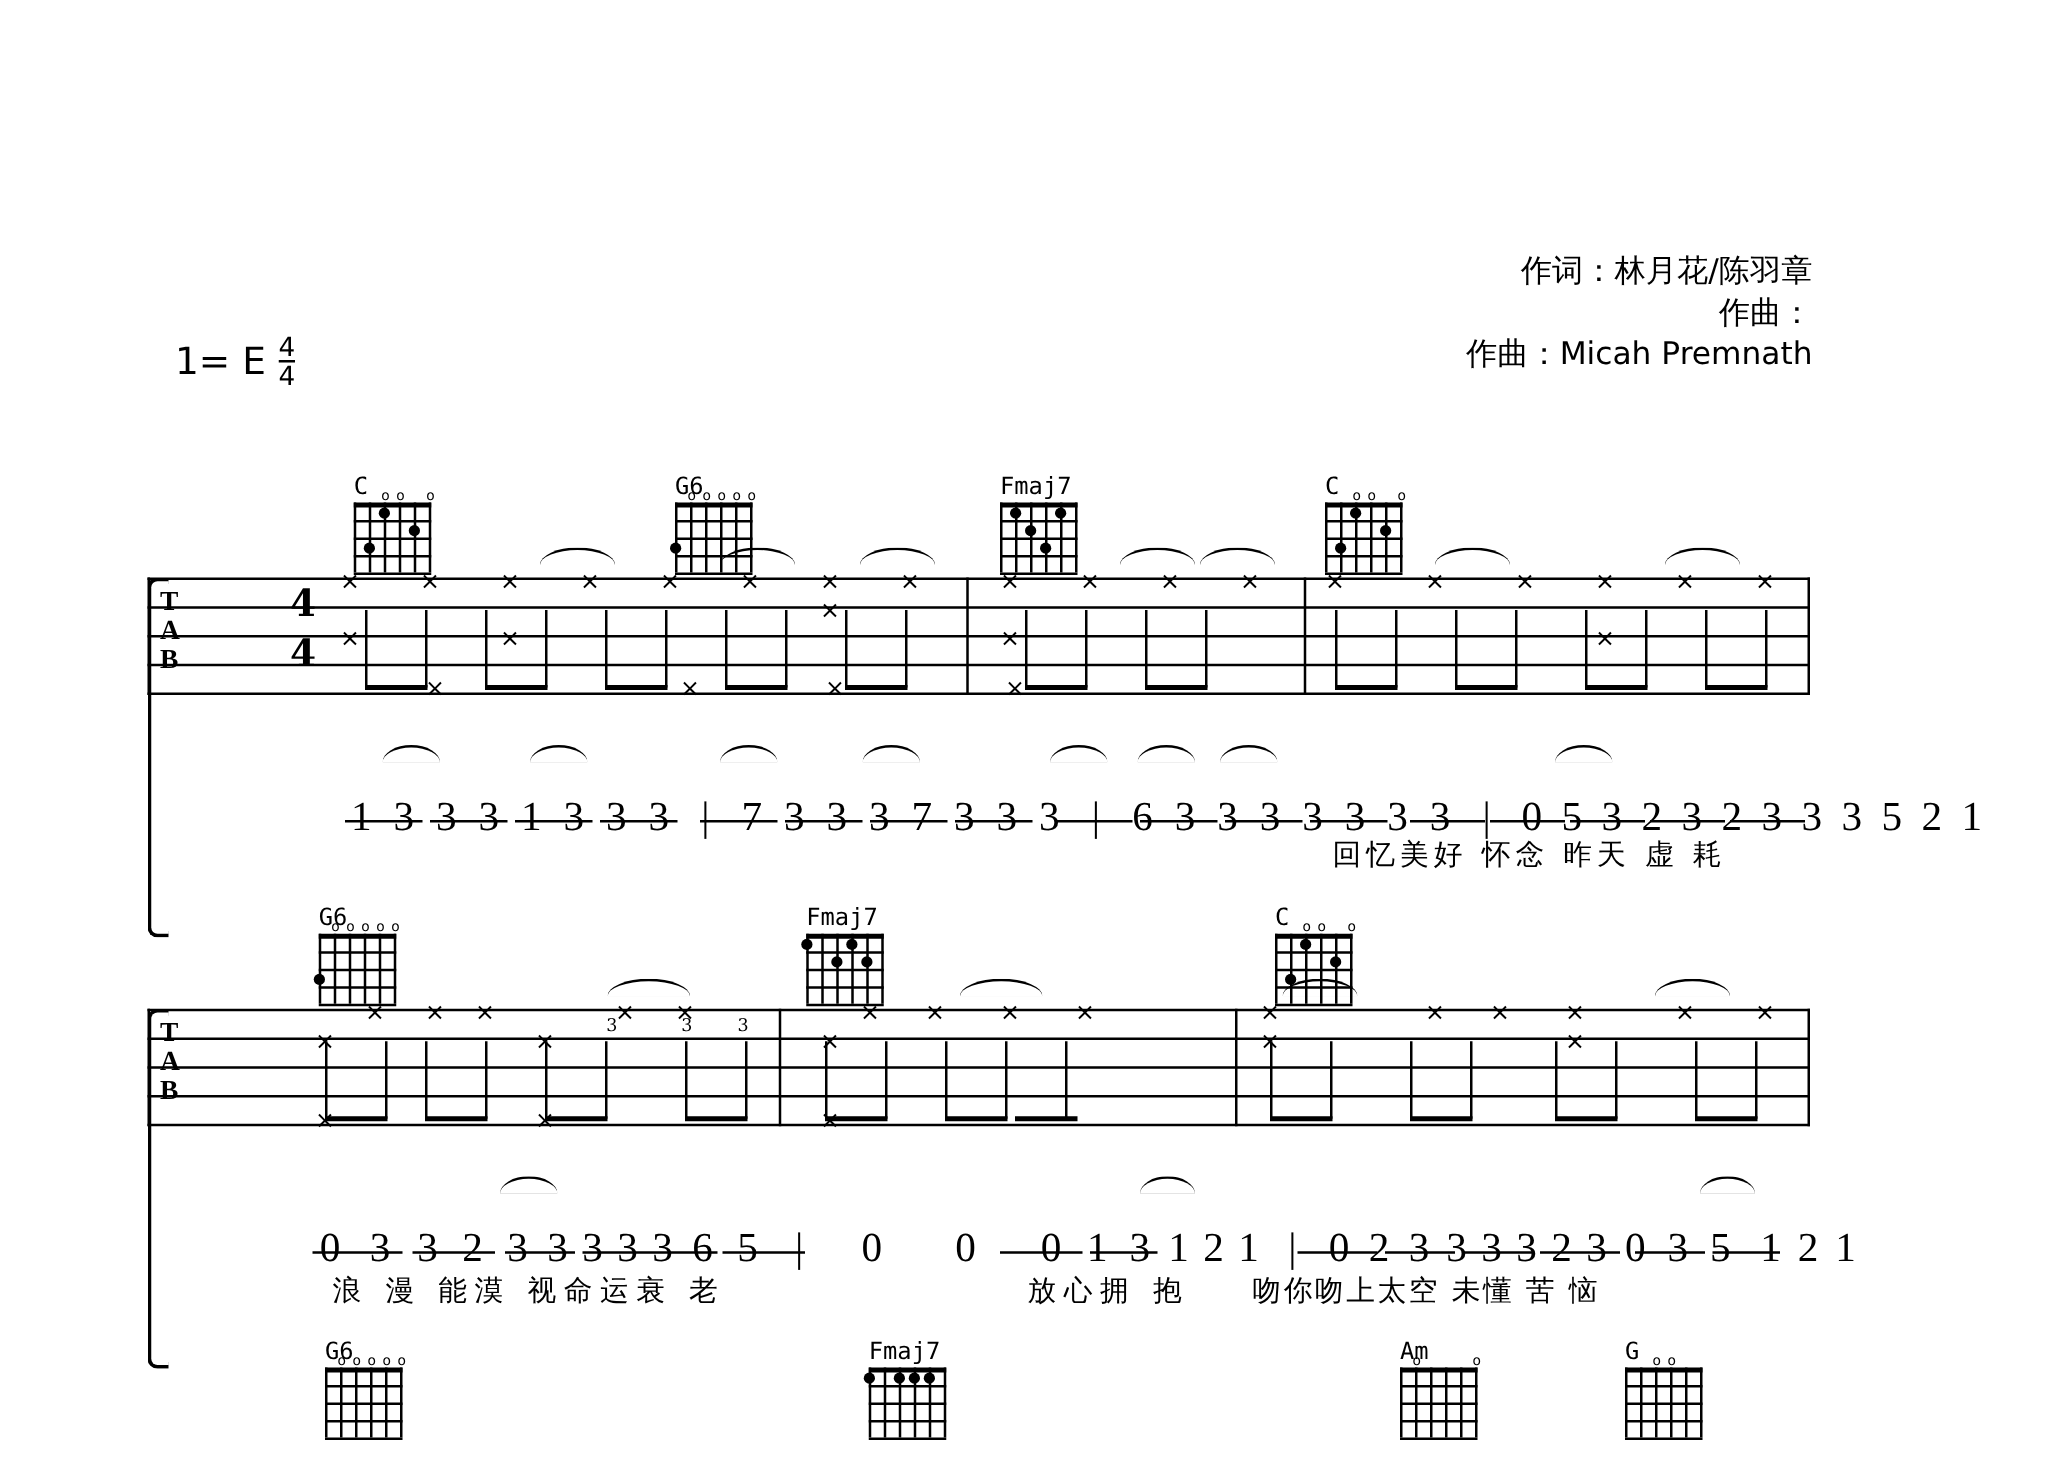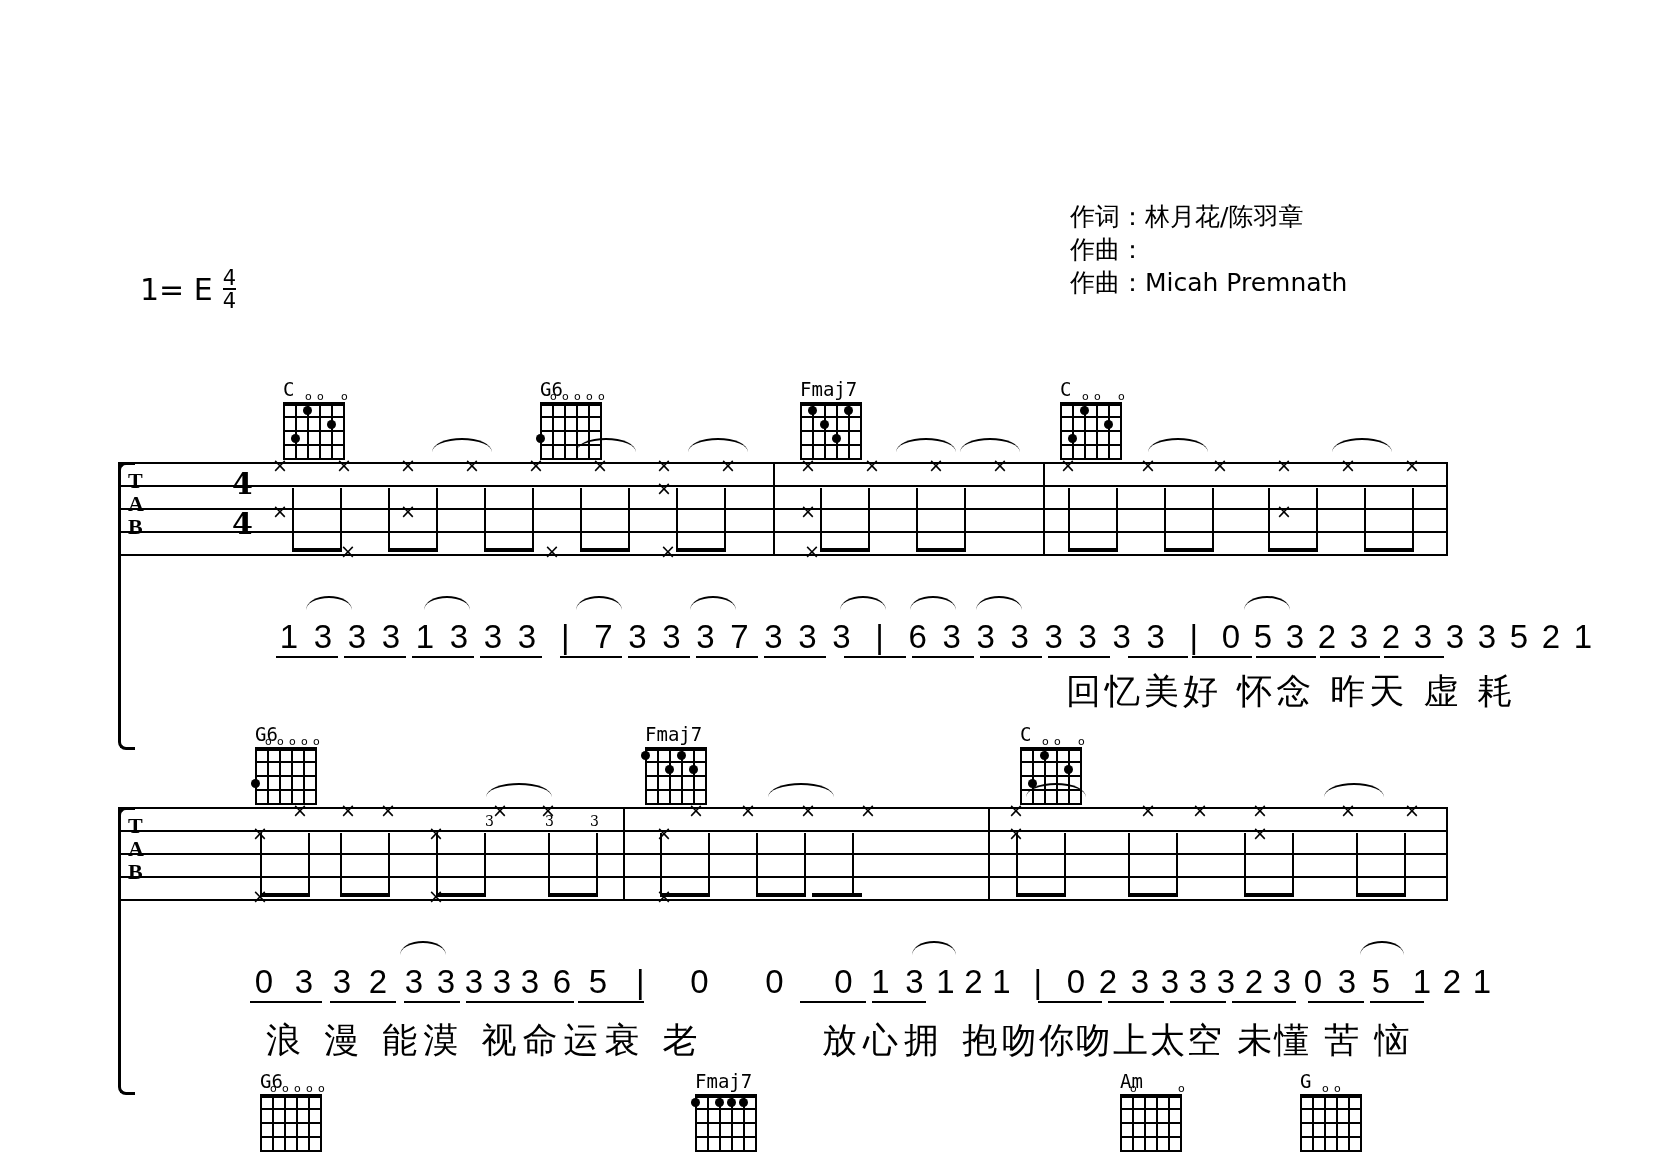--- a/index.html
+++ b/index.html
@@ -15,21 +15,21 @@
     font-size:46px;font-family:"DejaVu Sans", sans-serif;letter-spacing:2px;
   }
   .artist{
     position:absolute;left:0;right:0;top:152px;text-align:center;
     font-size:26px;font-family:"DejaVu Sans", sans-serif;
   }
   .credits{
     position:absolute;left:1030px;top:200px;width:420px;
     font-size:25px;line-height:33px;font-family:"DejaVu Sans", sans-serif;
   }
-  .credit-row{display:flex;justify-content:flex-start;white-space:nowrap;margin-left:40px;}
+  .credit-row{display:flex;justify-content:flex-end;white-space:nowrap;}
   .credit-label{}
   .credit-value{}
 
   .keyline{
     position:absolute;left:140px;top:268px;
     font-size:30px;font-family:"DejaVu Sans", sans-serif;display:flex;align-items:center;
   }
   .timesig{display:inline-flex;flex-direction:column;align-items:center;
     font-size:21px;line-height:20px;margin-left:10px;}
   .timesig .num{}
@@ -79,26 +79,26 @@
 
   
   .xmark{position:absolute;font-size:19px;font-family:"DejaVu Sans",sans-serif;}
   .beam{position:absolute;height:4px;background:#000;}
   .stem{position:absolute;width:2px;background:#000;}
   .slur{position:absolute;border-top:2px solid #000;border-radius:50%/100% 100% 0 0;height:12px;}
   .tripnum{position:absolute;font-size:14px;font-family:"DejaVu Serif",serif;}
 
   
   .numrow{
-    position:absolute;font-size:33px;font-family:Liberation Sans, sans-serif;
-    letter-spacing:0px;white-space:nowrap;
+    position:absolute;font-size:33px;font-family:Liberation Serif, serif;
+    letter-spacing:0px;white-space:nowrap;margin-top:18px;
   }
   .numrow span{display:inline-block;text-align:center;}
   .lyricrow{
-    position:absolute;font-size:35px;font-family:"DejaVu Sans", sans-serif;
+    position:absolute;font-size:23px;font-family:"DejaVu Sans", sans-serif;
     white-space:nowrap;
   }
   .underline{position:absolute;height:2px;background:#000;}
 </style>
 </head>
 <body>
 
 <div class="sheet">
 
 

